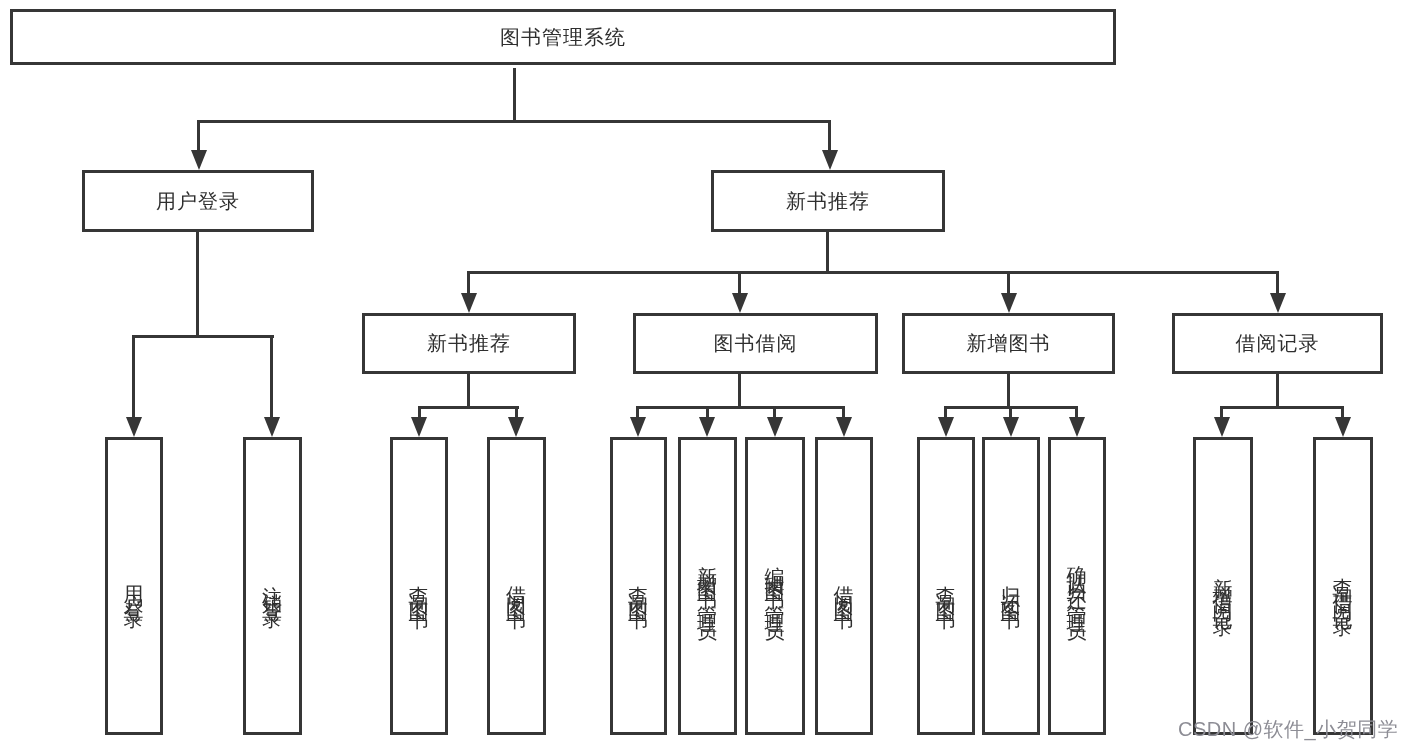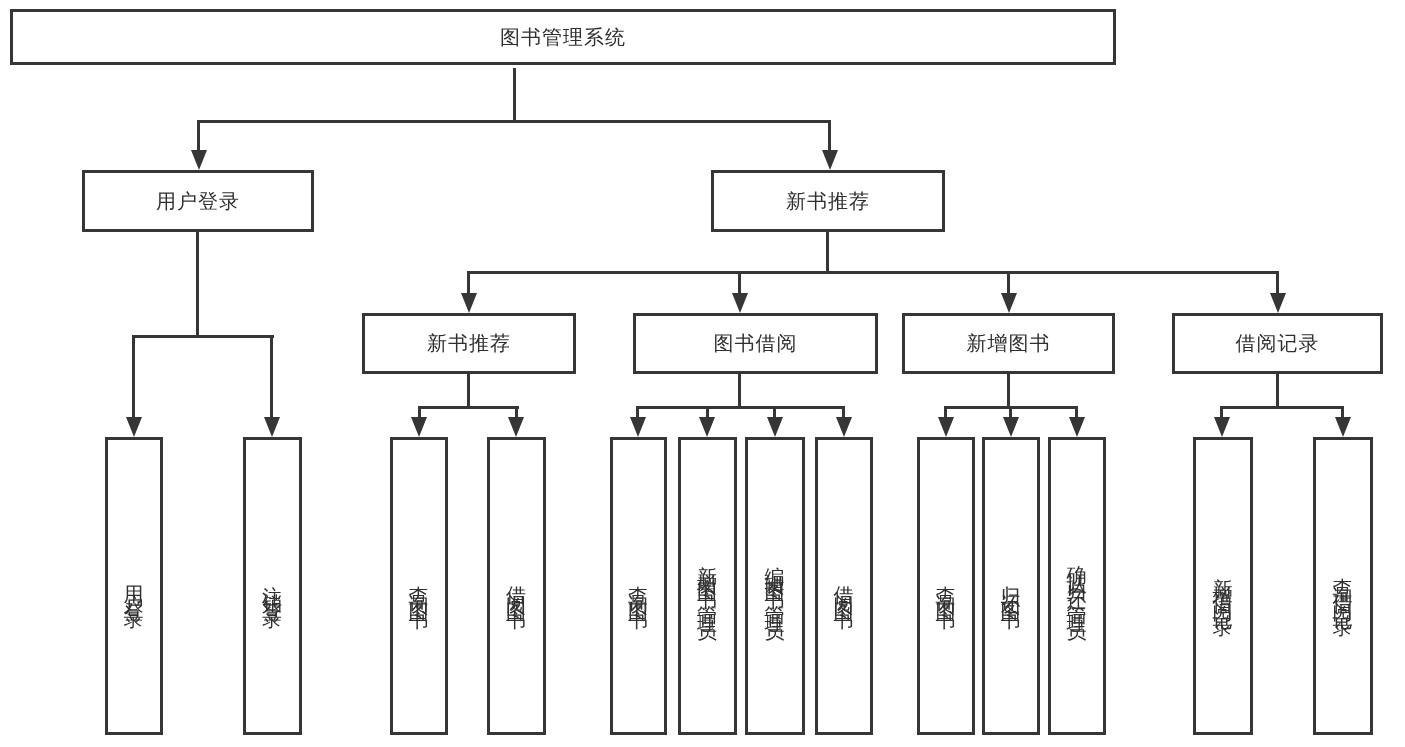--- a/index.html
+++ b/index.html
@@ -184,13 +184,14 @@
     <div class="arrow" style="left: 508px; top: 417px;"></div>
     <div class="arrow" style="left: 630px; top: 417px;"></div>
     <div class="arrow" style="left: 699px; top: 417px;"></div>
     <div class="arrow" style="left: 767px; top: 417px;"></div>
     <div class="arrow" style="left: 836px; top: 417px;"></div>
     <div class="arrow" style="left: 938px; top: 417px;"></div>
     <div class="arrow" style="left: 1003px; top: 417px;"></div>
     <div class="arrow" style="left: 1069px; top: 417px;"></div>
     <div class="arrow" style="left: 1214px; top: 417px;"></div>
     <div class="arrow" style="left: 1335px; top: 417px;"></div>
+    <div id="watermark">CSDN @软件_小贺同学</div>
 </div>
 
 </body></html>

